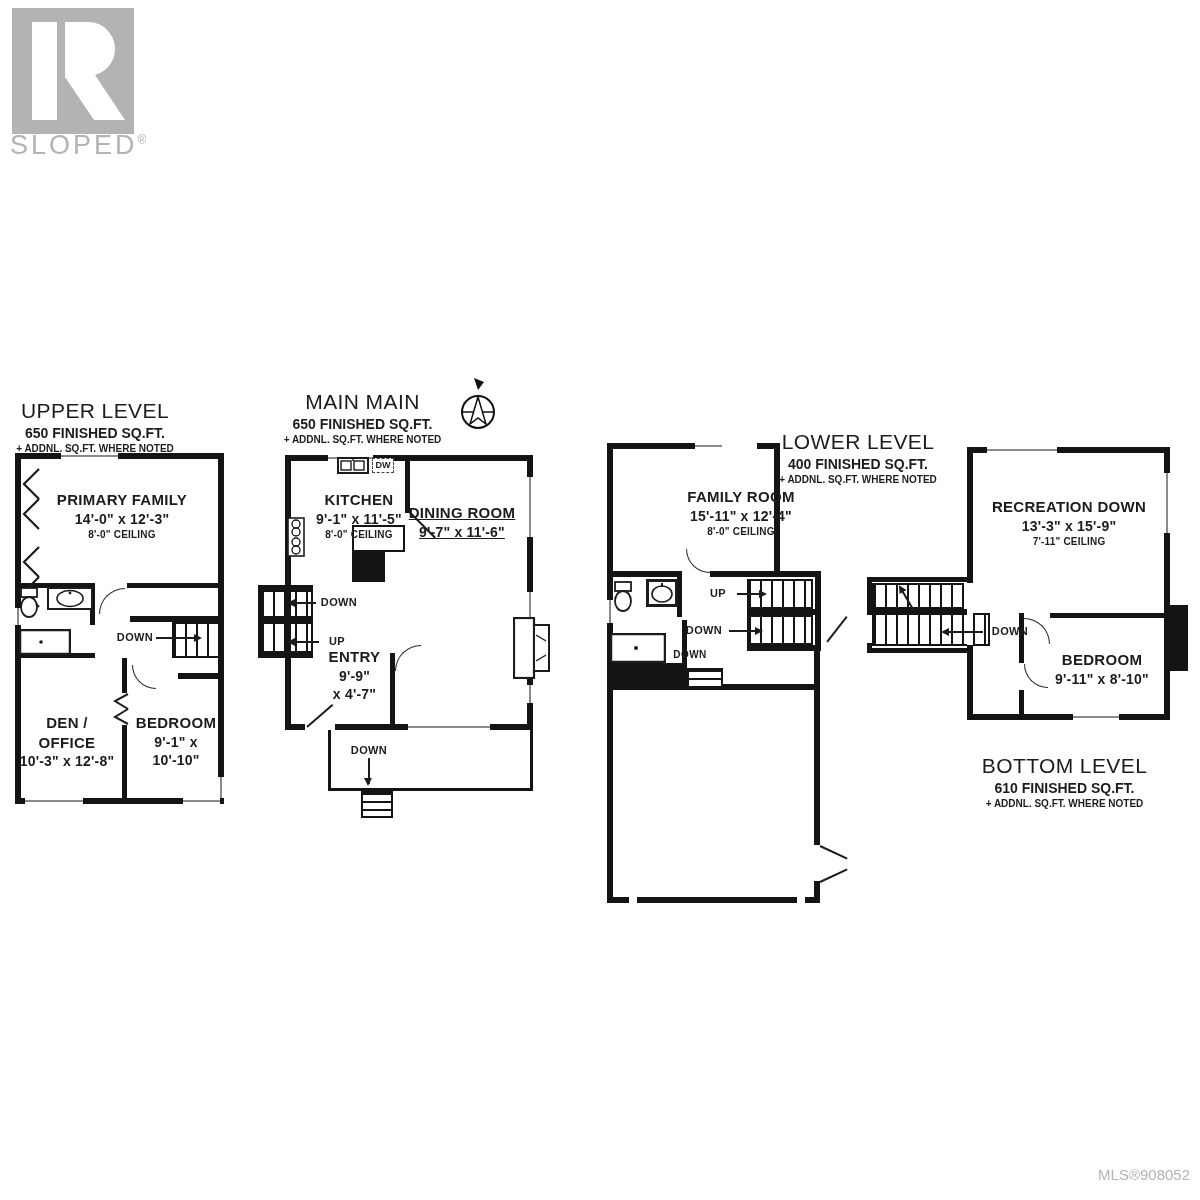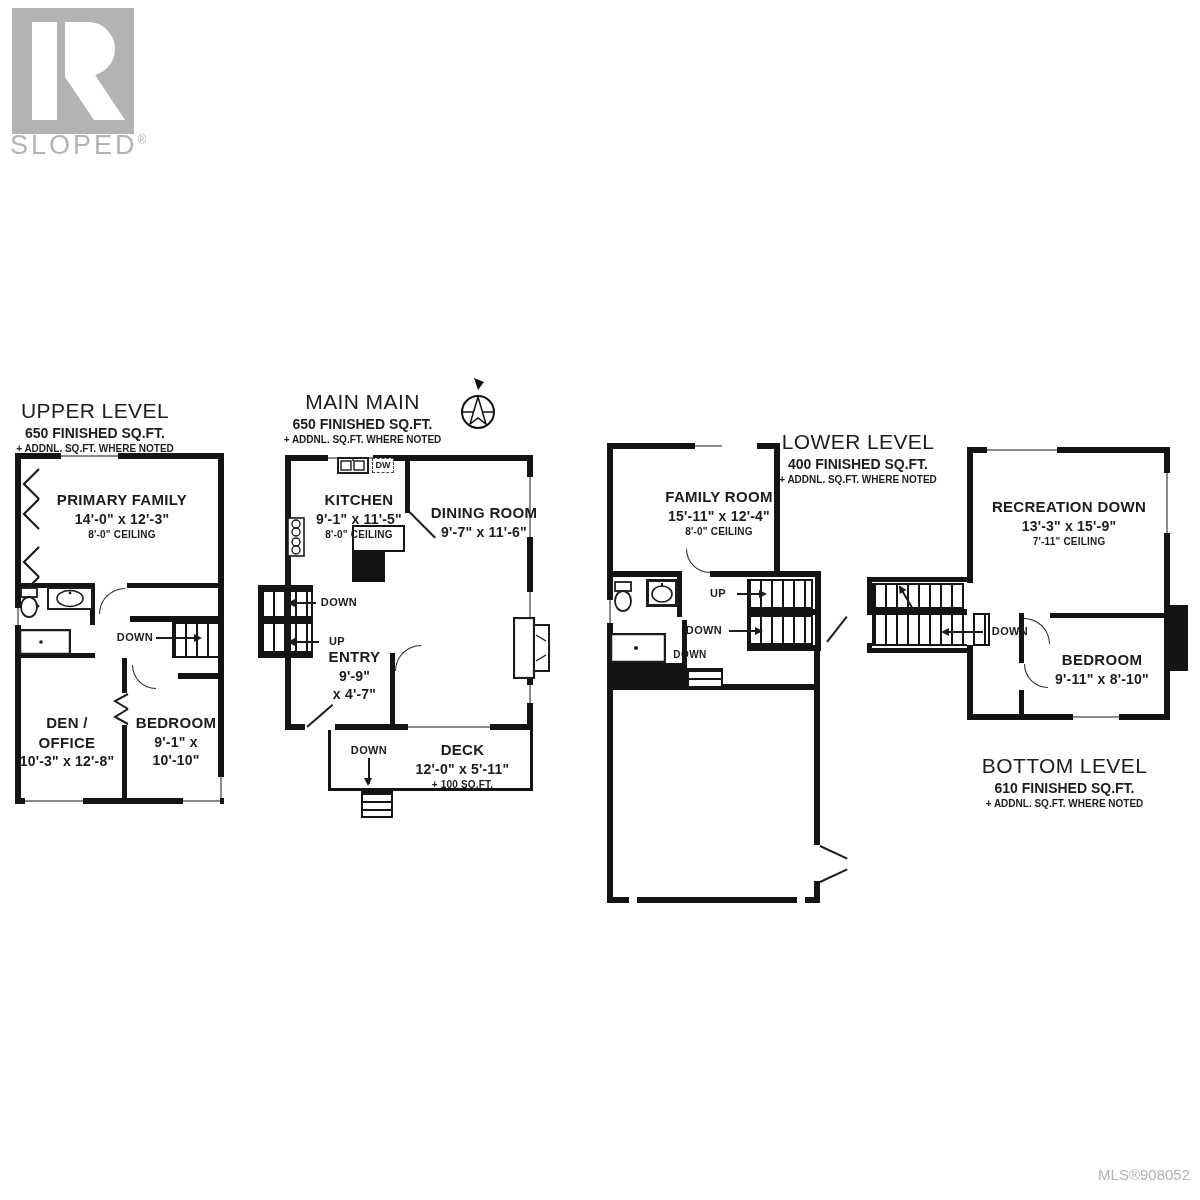--- a/index.html
+++ b/index.html
@@ -200,40 +200,35 @@
       <rect x="21" y="8" width="15" height="46" fill="#fff" stroke="#1c1c1c" stroke-width="2"></rect>
       <polyline points="23,18 33,24" fill="none" stroke="#1c1c1c" stroke-width="1.4"></polyline>
       <polyline points="23,44 33,38" fill="none" stroke="#1c1c1c" stroke-width="1.4"></polyline>
     </svg>
 
     <div class="lbl" style="left:28px;top:35px;width:92px;">
       <div class="rname">KITCHEN</div>
       <div class="rdim">9'-1" x 11'-5"</div>
       <div class="rceil">8'-0" CEILING</div>
     </div>
-    <div class="lbl" style="left:129px;top:48px;width:140px;">
+    <div class="lbl" style="left:107px;top:48px;width:140px;text-decoration:underline;">
       <div class="rname">DINING ROOM</div>
       <div class="rdim">9'-7" x 11'-6"</div>
     </div>
     <div class="lbl" style="left:22px;top:192px;width:95px;">
       <div class="rname">ENTRY</div>
       <div class="rdim">9'-9"</div>
       <div class="rdim">x 4'-7"</div>
     </div>
   </div>
 
   <div class="abs" style="left:328px;top:730px;width:205px;height:61px;">
     <div class="wall" style="left:0;top:0;width:3px;height:61px;"></div>
     <div class="wall" style="left:202px;top:0;width:3px;height:61px;"></div>
     <div class="wall" style="left:0;top:58px;width:205px;height:3px;"></div>
-    <div class="lbl" style="left:72px;top:10px;width:125px;">
-      <div class="rname">DECK</div>
-      <div class="rdim">12'-0" x 5'-11"</div>
-      <div class="rceil">+ 100 SQ.FT.</div>
-    </div>
     <div class="stair-lbl" style="left:18px;top:14px;width:46px;">DOWN</div>
     <div class="arr-v" style="left:40px;top:28px;height:26px;"></div>
   </div>
   <div class="stairs-h" style="left:361px;top:791px;width:32px;height:27px;"></div>
 
 
 
   <div class="lbl" style="left:763px;top:428px;width:190px;">
     <div class="title">LOWER LEVEL</div>
     <div class="subtitle">400 FINISHED SQ.FT.</div>
@@ -282,21 +277,21 @@
   <div class="wall" style="left:723px;top:684px;width:97px;height:6px;"></div>
   <div class="wall" style="left:607px;top:688px;width:6px;height:215px;"></div>
   <div class="wall" style="left:814px;top:645px;width:6px;height:258px;"></div>
   <div class="gap" style="left:814px;top:845px;width:6px;height:36px;"></div>
   <div class="leaf" style="left:820px;top:845px;width:30px;height:2px;transform:rotate(25deg);transform-origin:left center;"></div>
   <div class="leaf" style="left:820px;top:881px;width:30px;height:2px;transform:rotate(-25deg);transform-origin:left center;"></div>
   <div class="wall" style="left:607px;top:897px;width:213px;height:6px;"></div>
   <div class="gap" style="left:629px;top:897px;width:8px;height:6px;"></div>
   <div class="gap" style="left:797px;top:897px;width:8px;height:6px;"></div>
 
-  <div class="lbl" style="left:644px;top:487px;width:150px;">
+  <div class="lbl" style="left:666px;top:487px;width:150px;">
     <div class="rname">FAMILY ROOM</div>
     <div class="rdim">15'-11" x 12'-4"</div>
     <div class="rceil">8'-0" CEILING</div>
   </div>
 
   <div class="wall" style="left:967px;top:447px;width:203px;height:6px;"></div>
   <div class="win-h" style="left:987px;top:447px;width:70px;height:6px;"></div>
   <div class="wall" style="left:967px;top:447px;width:6px;height:273px;"></div>
   <div class="gap" style="left:967px;top:583px;width:6px;height:62px;"></div>
   <div class="wall" style="left:1164px;top:447px;width:6px;height:273px;"></div>

